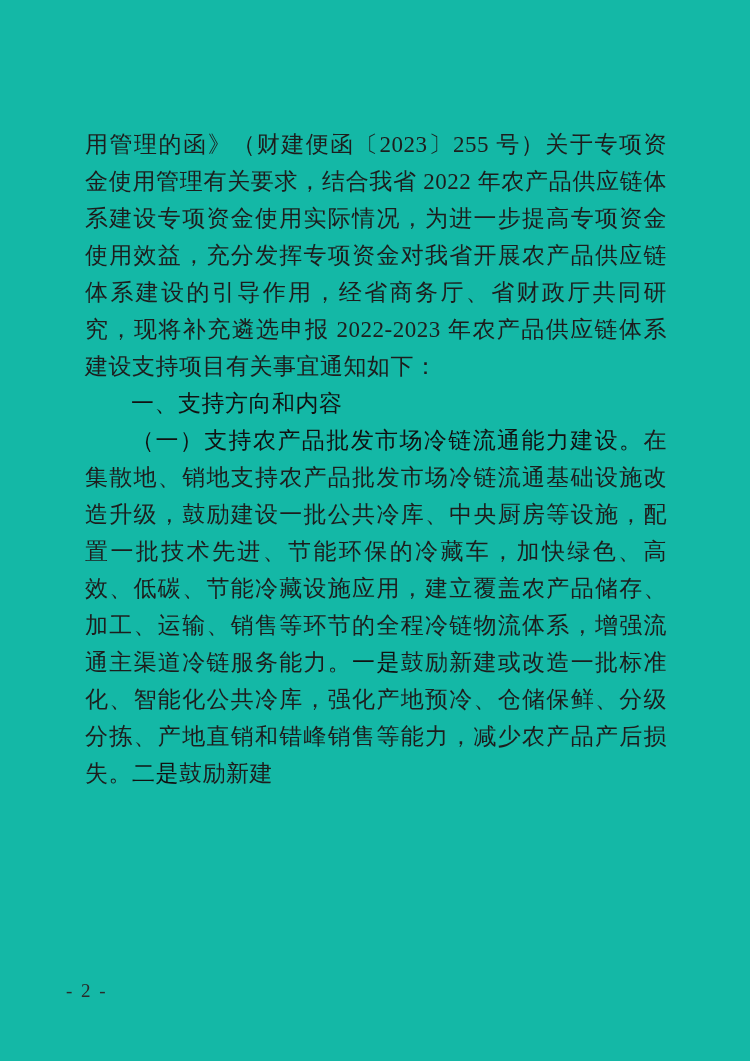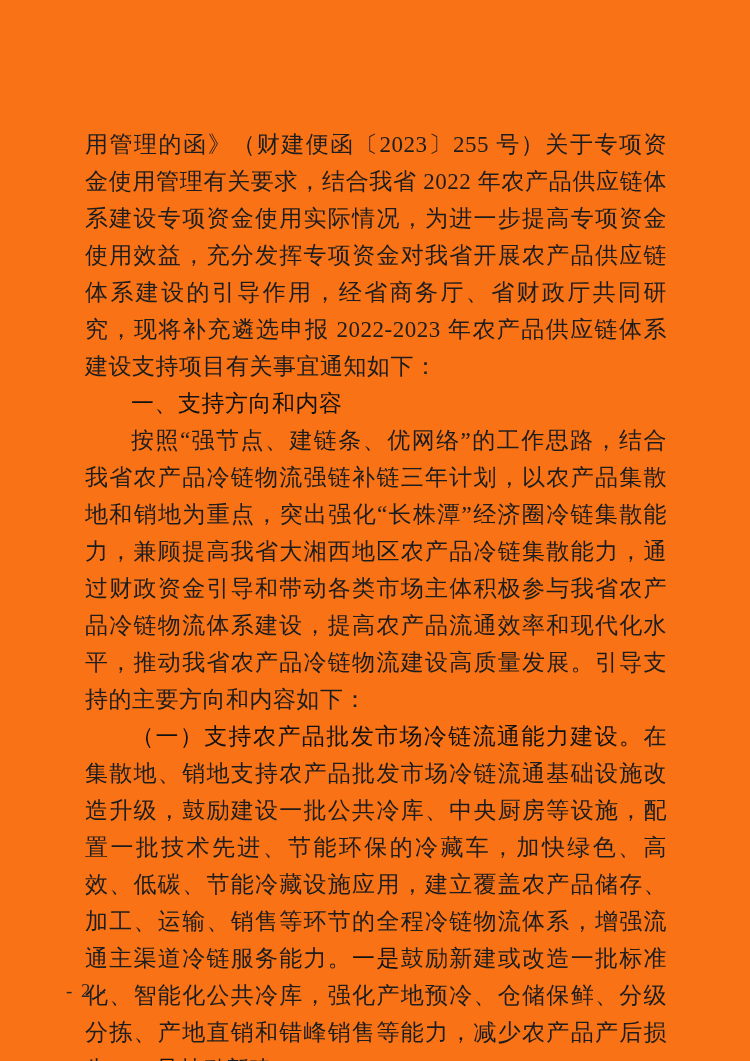--- a/index.html
+++ b/index.html
@@ -11,21 +11,21 @@
     height: 1061px;
     background: #ffffff;
     position: relative;
     overflow: hidden;
     font-family: "Liberation Serif", "DejaVu Serif", serif;
     color: #1d1d1d;
   }
   .page {
     position: absolute;
     inset: 0;
-    background: #f97316;
+    background: #14b8a6;
   }
   .doc-body {
     position: absolute;
     left: 85px;
     top: 126px;
     width: 582px;
     font-size: 23px;
     line-height: 37px;
     text-align: justify;
     letter-spacing: 0.5px;
@@ -55,17 +55,16 @@
     font-family: "Liberation Serif", "DejaVu Serif", serif;
   }
 </style>
 </head>
 <body>
 
 <div class="page">
   <div class="doc-body" id="doc-body">
       <p><span class="run-normal">用管理的函》（财建便函〔2023〕255 号）关于专项资金使用管理有关要求，结合我省 2022 年农产品供应链体系建设专项资金使用实际情况，为进一步提高专项资金使用效益，充分发挥专项资金对我省开展农产品供应链体系建设的引导作用，经省商务厅、省财政厅共同研究，现将补充遴选申报 2022-2023 年农产品供应链体系建设支持项目有关事宜通知如下：</span></p>
       <p class="indent"><span class="run-bold">一、支持方向和内容</span></p>
-      <p class="indent"><span class="run-normal">按照“强节点、建链条、优网络”的工作思路，结合我省农产品冷链物流强链补链三年计划，以农产品集散地和销地为重点，突出强化“长株潭”经济圈冷链集散能力，兼顾提高我省大湘西地区农产品冷链集散能力，通过财政资金引导和带动各类市场主体积极参与我省农产品冷链物流体系建设，提高农产品流通效率和现代化水平，推动我省农产品冷链物流建设高质量发展。引导支持的主要方向和内容如下：</span></p>
       <p class="indent"><span class="run-bold">（一）支持农产品批发市场冷链流通能力建设。</span><span class="run-normal">在集散地、销地支持农产品批发市场冷链流通基础设施改造升级，鼓励建设一批公共冷库、中央厨房等设施，配置一批技术先进、节能环保的冷藏车，加快绿色、高效、低碳、节能冷藏设施应用，建立覆盖农产品储存、加工、运输、销售等环节的全程冷链物流体系，增强流通主渠道冷链服务能力。</span><span class="run-bold">一是</span><span class="run-normal">鼓励新建或改造一批标准化、智能化公共冷库，强化产地预冷、仓储保鲜、分级分拣、产地直销和错峰销售等能力，减少农产品产后损失。</span><span class="run-bold">二是</span><span class="run-normal">鼓励新建</span></p>
     </div>
   <div class="page-number">- 2 -</div>
 </div>
 
 </body></html>

